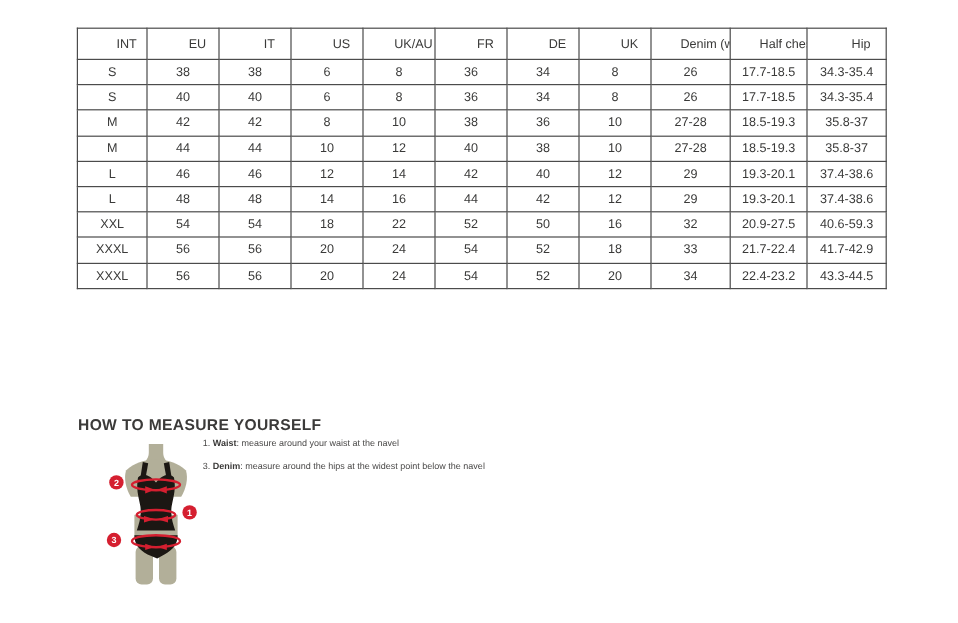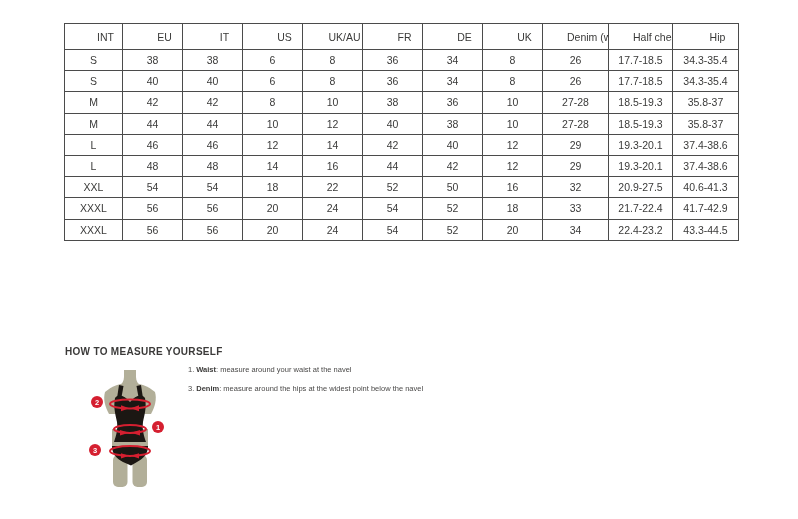--- a/index.html
+++ b/index.html
@@ -16,25 +16,25 @@
     border:1px solid #4b4b4b;
     text-align:center;vertical-align:middle;
     font-size:10.5px;font-weight:400;color:#3a3a39;
     padding:0;overflow:hidden;white-space:nowrap;
   }
   .size-table thead th{height:25px;padding-left:24px;}
   .size-table tbody td{height:20.2px;}
   
   .measure-heading{
     position:absolute;left:65px;top:346px;margin:0;
-    font-size:10px;font-weight:700;letter-spacing:.3px;color:#3b3a39;
+    font-size:13px;font-weight:700;letter-spacing:.3px;color:#3b3a39;
   }
   .figure-wrap{position:absolute;left:79px;top:367px;width:102px;height:124px;}
   .figure-wrap svg{display:block;width:102px;height:124px;}
-  .steps{position:absolute;left:188px;top:366px;font-size:7.5px;color:#4a4948;}
+  .steps{position:absolute;left:169px;top:366px;font-size:7.5px;color:#4a4948;}
   .step{margin-bottom:11px;line-height:8px;white-space:nowrap;}
   .step .num{margin-right:2px;}
   .step .lbl{font-weight:700;color:#3b3a39;}
   .badge-text{
     font-family:"Liberation Sans",sans-serif;font-size:7.5px;font-weight:700;fill:#ffffff;
   }
 </style>
 </head>
 <body>
 
@@ -150,21 +150,21 @@
         <td>XXL</td>
         <td>54</td>
         <td>54</td>
         <td>18</td>
         <td>22</td>
         <td>52</td>
         <td>50</td>
         <td>16</td>
         <td>32</td>
         <td>20.9-27.5</td>
-        <td>40.6-41.3</td>
+        <td>40.6-59.3</td>
       </tr>
       <tr>
         <td>XXXL</td>
         <td>56</td>
         <td>56</td>
         <td>20</td>
         <td>24</td>
         <td>54</td>
         <td>52</td>
         <td>18</td>

